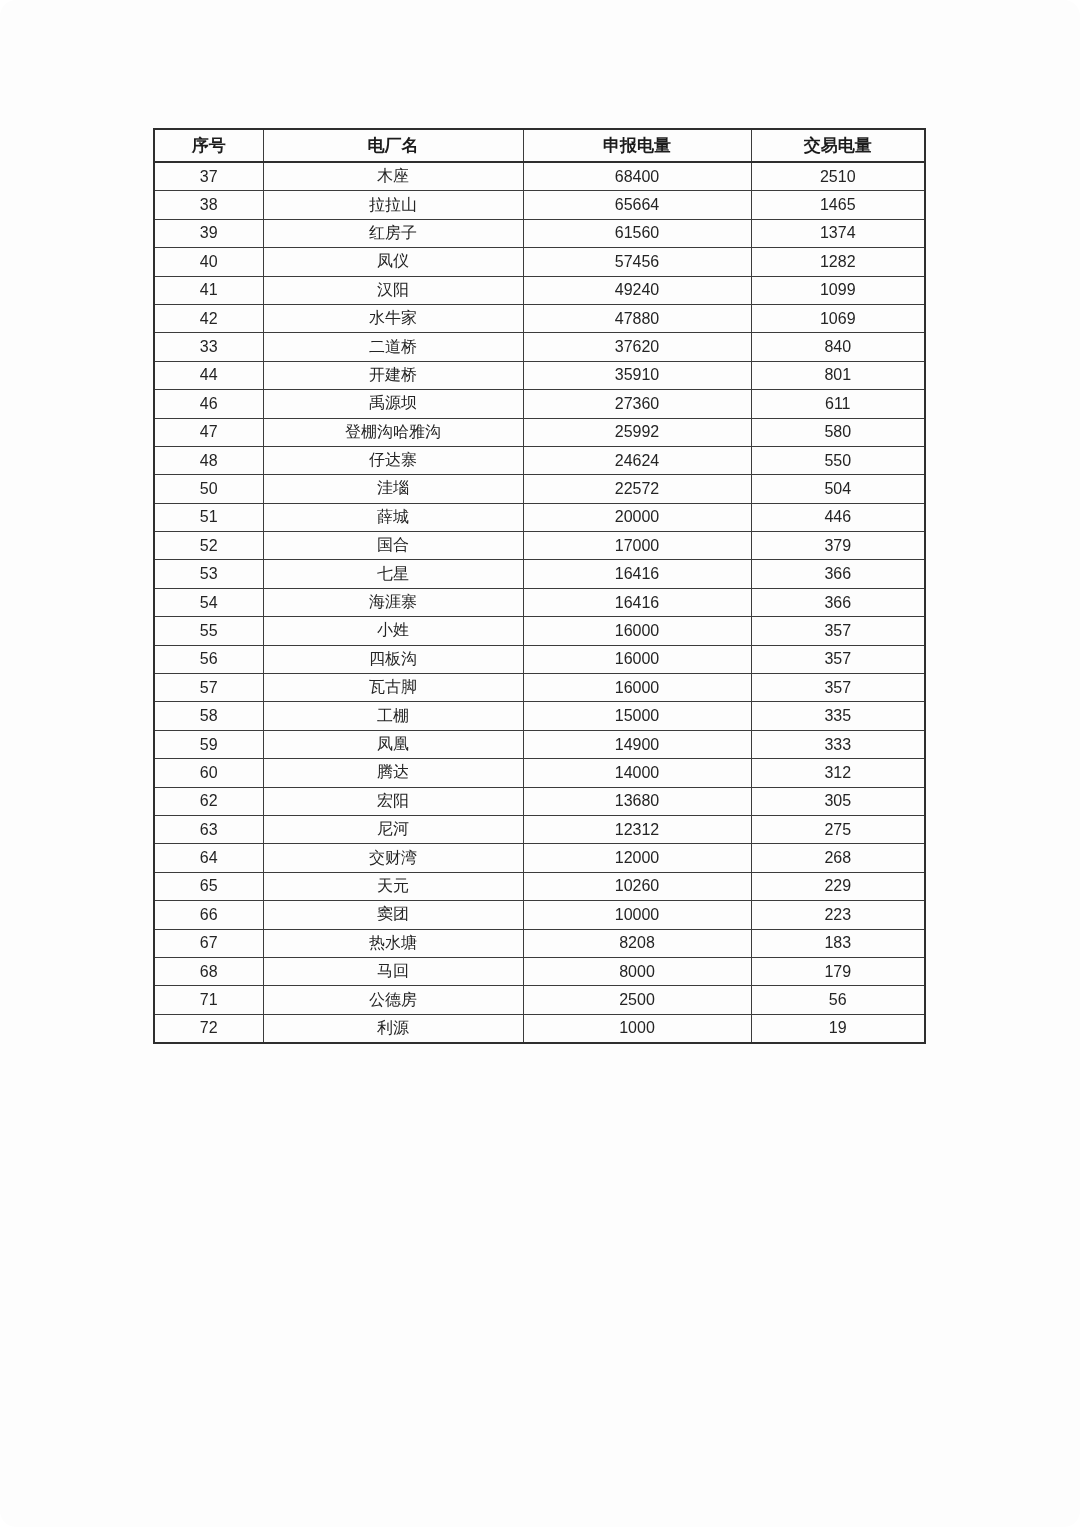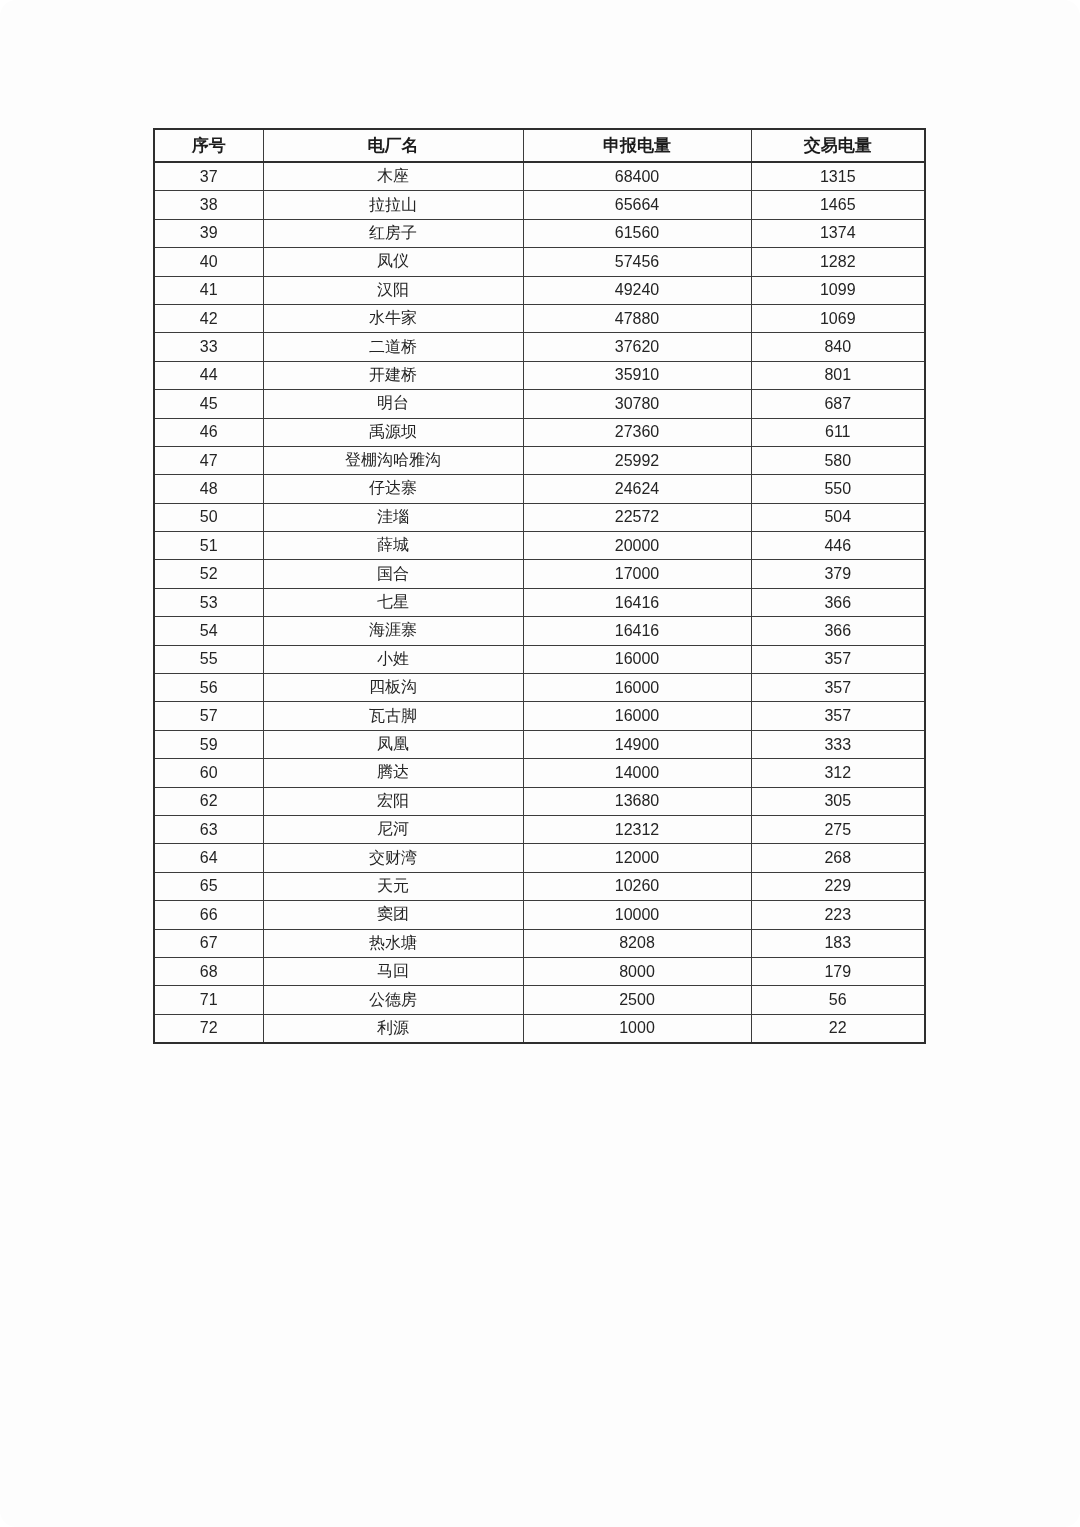--- a/index.html
+++ b/index.html
@@ -71,21 +71,21 @@
         <th>电厂名</th>
         <th>申报电量</th>
         <th>交易电量</th>
       </tr>
     </thead>
     <tbody>
         <tr>
           <td>37</td>
           <td>木座</td>
           <td>68400</td>
-          <td>1315</td>
+          <td>2510</td>
         </tr>
         <tr>
           <td>38</td>
           <td>拉拉山</td>
           <td>65664</td>
           <td>1465</td>
         </tr>
         <tr>
           <td>39</td>
           <td>红房子</td>
@@ -116,26 +116,20 @@
           <td>37620</td>
           <td>840</td>
         </tr>
         <tr>
           <td>44</td>
           <td>开建桥</td>
           <td>35910</td>
           <td>801</td>
         </tr>
         <tr>
-          <td>45</td>
-          <td>明台</td>
-          <td>30780</td>
-          <td>687</td>
-        </tr>
-        <tr>
           <td>46</td>
           <td>禹源坝</td>
           <td>27360</td>
           <td>611</td>
         </tr>
         <tr>
           <td>47</td>
           <td>登棚沟哈雅沟</td>
           <td>25992</td>
           <td>580</td>
@@ -188,20 +182,26 @@
           <td>16000</td>
           <td>357</td>
         </tr>
         <tr>
           <td>57</td>
           <td>瓦古脚</td>
           <td>16000</td>
           <td>357</td>
         </tr>
         <tr>
+          <td>58</td>
+          <td>工棚</td>
+          <td>15000</td>
+          <td>335</td>
+        </tr>
+        <tr>
           <td>59</td>
           <td>凤凰</td>
           <td>14900</td>
           <td>333</td>
         </tr>
         <tr>
           <td>60</td>
           <td>腾达</td>
           <td>14000</td>
           <td>312</td>
@@ -251,17 +251,17 @@
         <tr>
           <td>71</td>
           <td>公德房</td>
           <td>2500</td>
           <td>56</td>
         </tr>
         <tr>
           <td>72</td>
           <td>利源</td>
           <td>1000</td>
-          <td>22</td>
+          <td>19</td>
         </tr>
       </tbody>
   </table>
 </div>
 
 </body></html>

